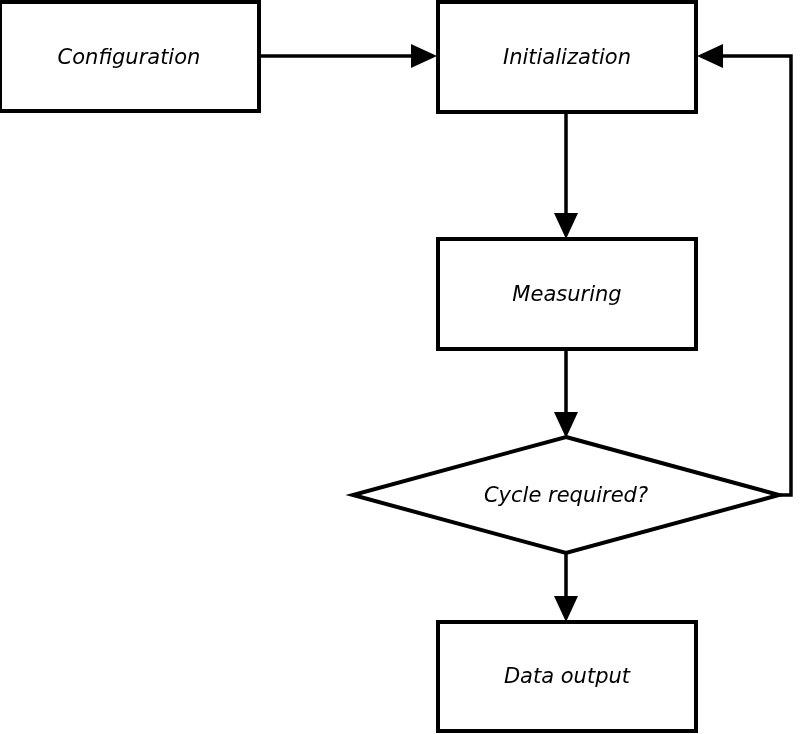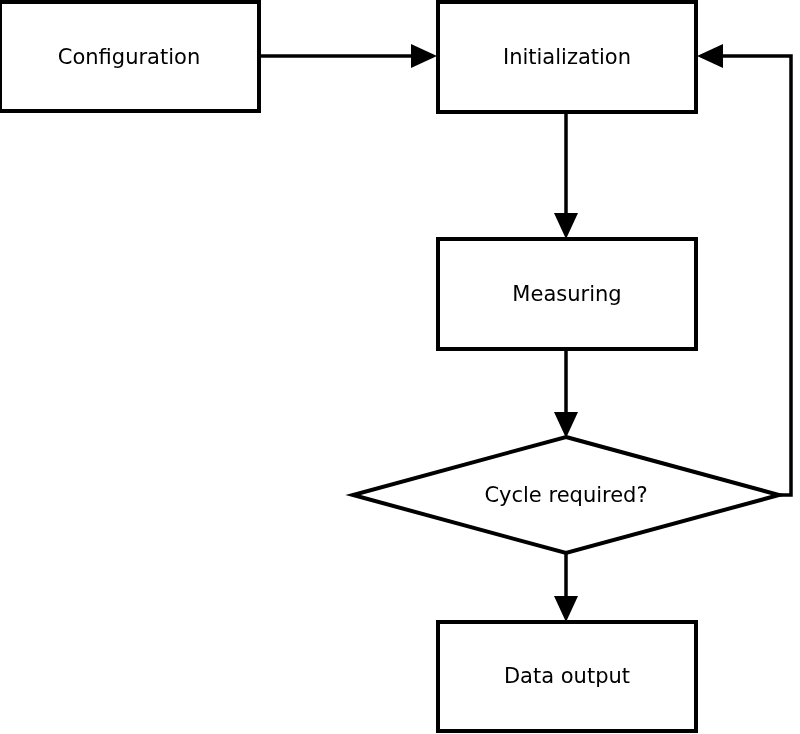--- a/index.html
+++ b/index.html
@@ -7,20 +7,21 @@
     padding: 0;
     background: #ffffff;
   }
   #canvas {
     position: relative;
     width: 800px;
     height: 734px;
     background: #ffffff;
     overflow: hidden;
     font-family: "DejaVu Sans", "Liberation Sans", sans-serif;
+    font-style: italic;
   }
   #flow-svg {
     position: absolute;
     top: 0;
     left: 0;
     width: 800px;
     height: 734px;
   }
   .node-shape {
     fill: #ffffff;

